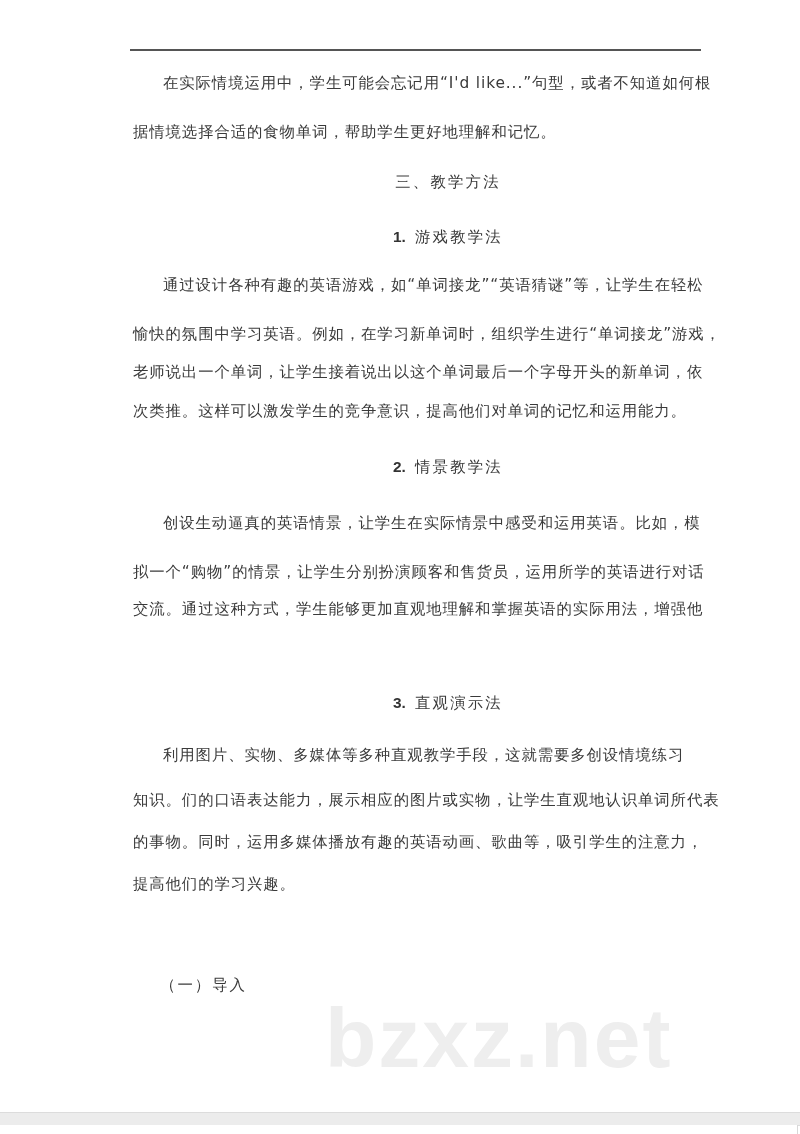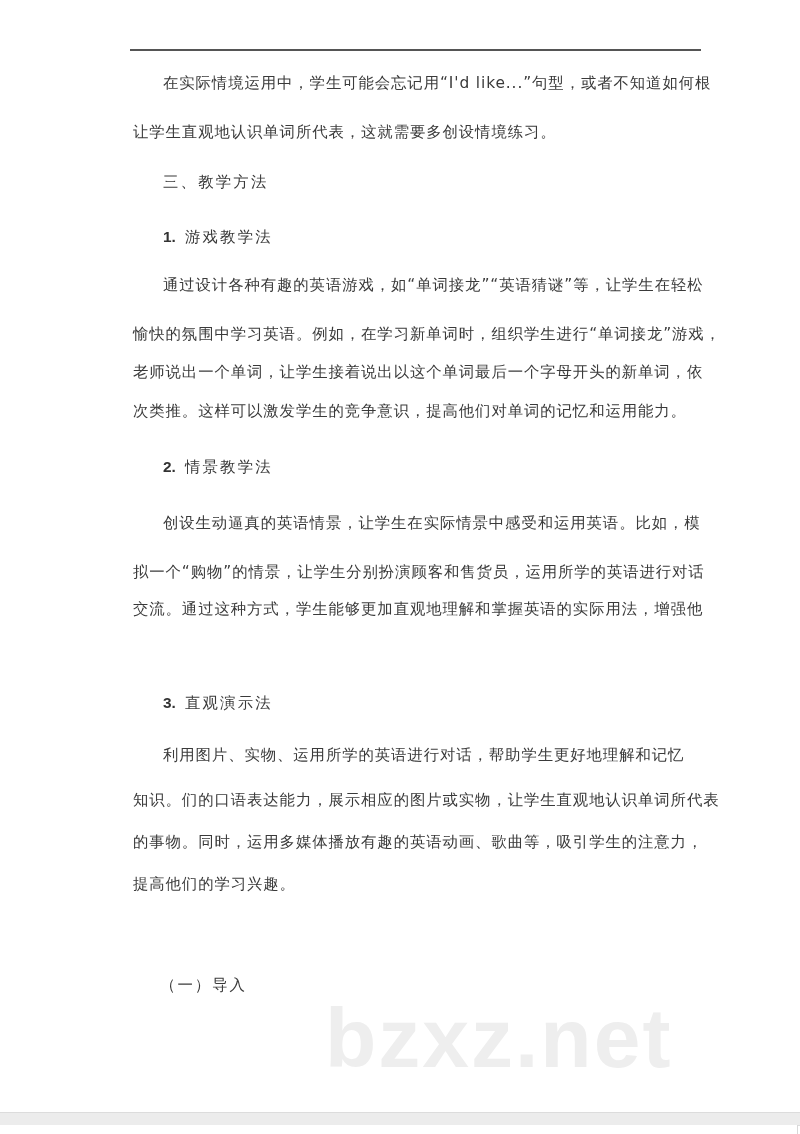--- a/index.html
+++ b/index.html
@@ -16,41 +16,41 @@
     .header-rule {
       position: absolute; left: 110px; top: 49px; width: 571px; height: 0;
       border-top: 2px solid #555555;
     }
     .line {
       position: absolute; left: 113px; width: 570px; font-size: 15.4px;
       line-height: 20px; white-space: nowrap; letter-spacing: 0.9px;
       color: #3a3a3a;
     }
     .indent { left: 143px; }
-    .heading { left: 143px; letter-spacing: 2.2px; }
+    .heading { left: 143px; letter-spacing: 2.2px; text-align: center; }
     .num { font-family: "Liberation Sans", sans-serif; font-weight: bold; color: #333; letter-spacing: 0; margin-right: 2px; }
     .watermark {
       position: absolute; left: 305px; top: 990px;
       font-family: "Liberation Sans", sans-serif; font-weight: bold;
       font-size: 84px; letter-spacing: 2px; color: #eeeeee;
     }
     .gap-bar {
       position: absolute; left: 0; top: 1112px; width: 800px; height: 12px;
       background: #ececec; border-top: 1px solid #dcdcdc; border-bottom: 1px solid #dcdcdc;
     }
     .next-page { position: absolute; left: 0; top: 1125px; width: 797px; height: 9px; background: #fff; border-right: 1px solid #d8d8d8; }
   </style>
 </head>
 <body>
 
 <div class="page">
   <div class="header-rule"></div>
 
   <div class="line indent" style="top:73px">在实际情境运用中，学生可能会忘记用“I'd  like...”句型，或者不知道如何根</div>
-  <div class="line" style="top:122px">让学生直观地认识单词所代表，这就需要多创设情境练习。</div>
+  <div class="line" style="top:122px">据情境选择合适的食物单词，帮助学生更好地理解和记忆。</div>
 
   <div class="line heading" style="top:172px">三、教学方法</div>
 
   <div class="line heading" style="top:227px">
     <span class="num">1.</span>
     <span>游戏教学法</span>
   </div>
 
   <div class="line indent" style="top:275px">通过设计各种有趣的英语游戏，如“单词接龙”“英语猜谜”等，让学生在轻松</div>
   <div class="line" style="top:362px">老师说出一个单词，让学生接着说出以这个单词最后一个字母开头的新单词，依</div>
@@ -64,21 +64,21 @@
 
   <div class="line indent" style="top:513px">创设生动逼真的英语情景，让学生在实际情景中感受和运用英语。比如，模</div>
   <div class="line" style="top:562px">拟一个“购物”的情景，让学生分别扮演顾客和售货员，运用所学的英语进行对话</div>
   <div class="line" style="top:599px">交流。通过这种方式，学生能够更加直观地理解和掌握英语的实际用法，增强他</div>
 
   <div class="line heading" style="top:693px">
     <span class="num">3.</span>
     <span>直观演示法</span>
   </div>
 
-  <div class="line indent" style="top:745px">利用图片、实物、运用所学的英语进行对话，帮助学生更好地理解和记忆</div>
+  <div class="line indent" style="top:745px">利用图片、实物、多媒体等多种直观教学手段，这就需要多创设情境练习</div>
   <div class="line" style="top:790px">知识。们的口语表达能力，展示相应的图片或实物，让学生直观地认识单词所代表</div>
   <div class="line" style="top:832px">的事物。同时，运用多媒体播放有趣的英语动画、歌曲等，吸引学生的注意力，</div>
   <div class="line" style="top:874px">提高他们的学习兴趣。</div>
 
   <div class="line" style="top:975px; left:140px; letter-spacing:2px">（一）导入</div>
 
   <div class="watermark">bzxz.net</div>
 </div>
 
 <div class="gap-bar"></div>

